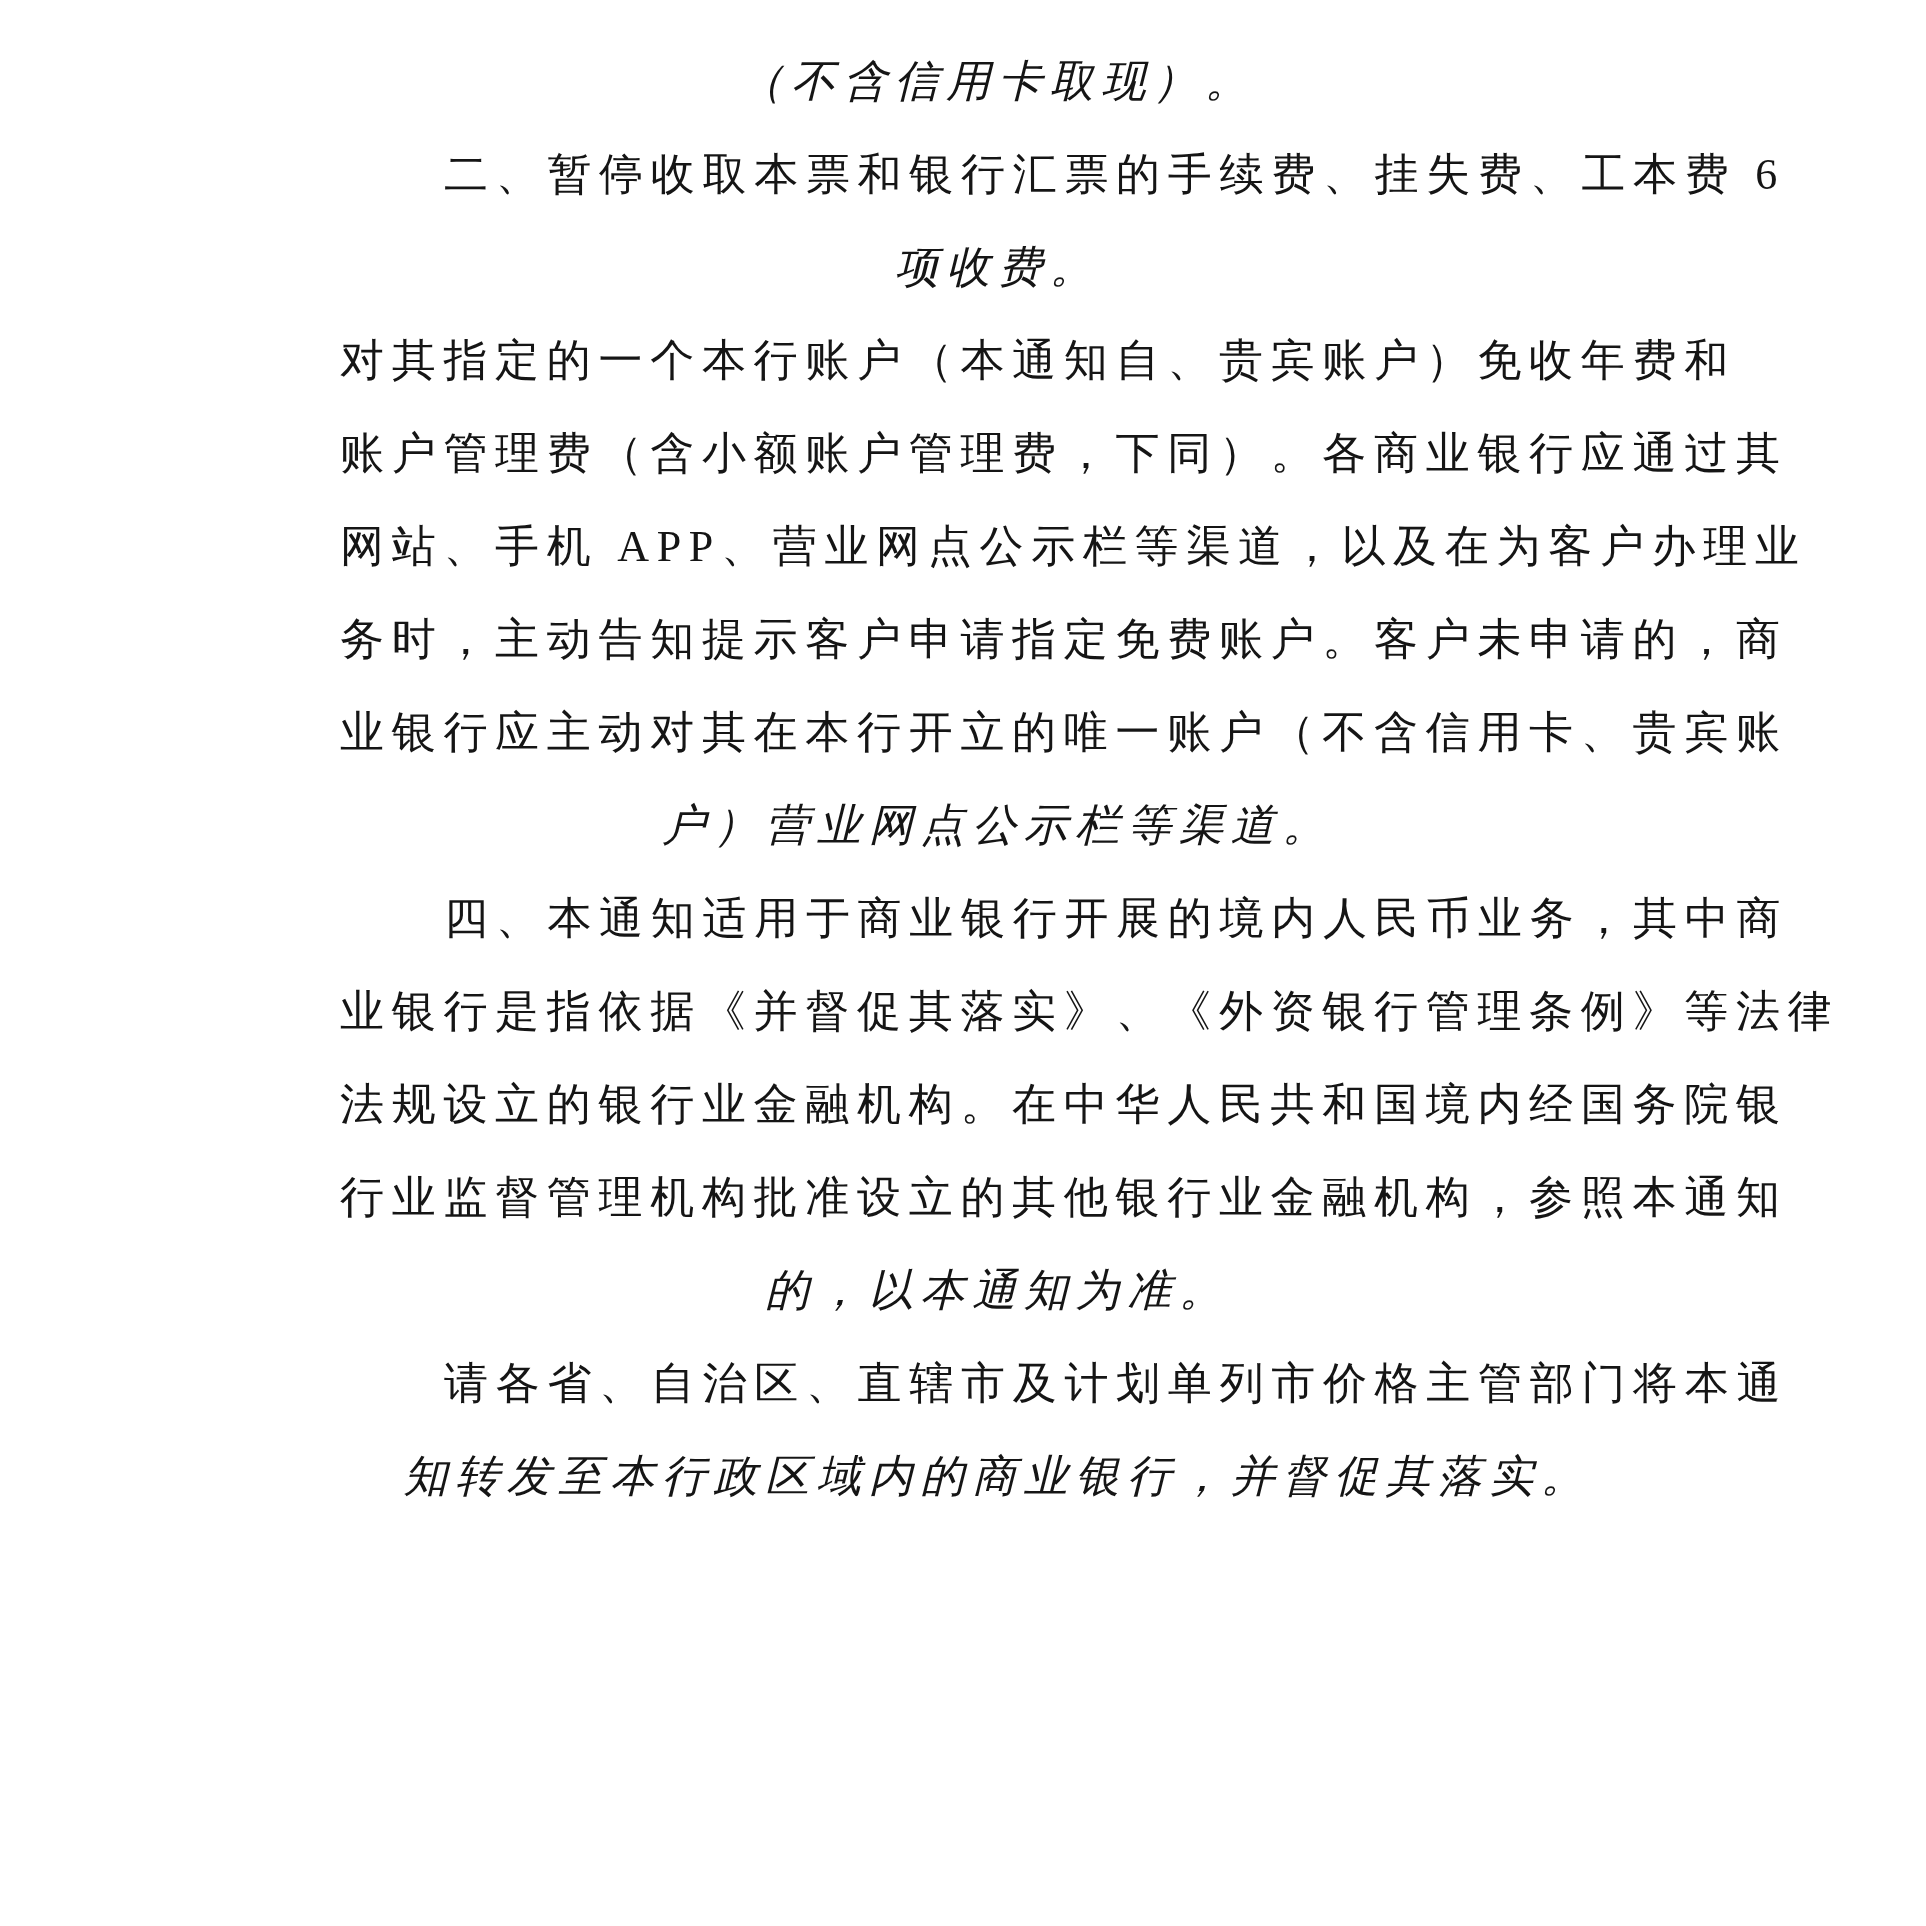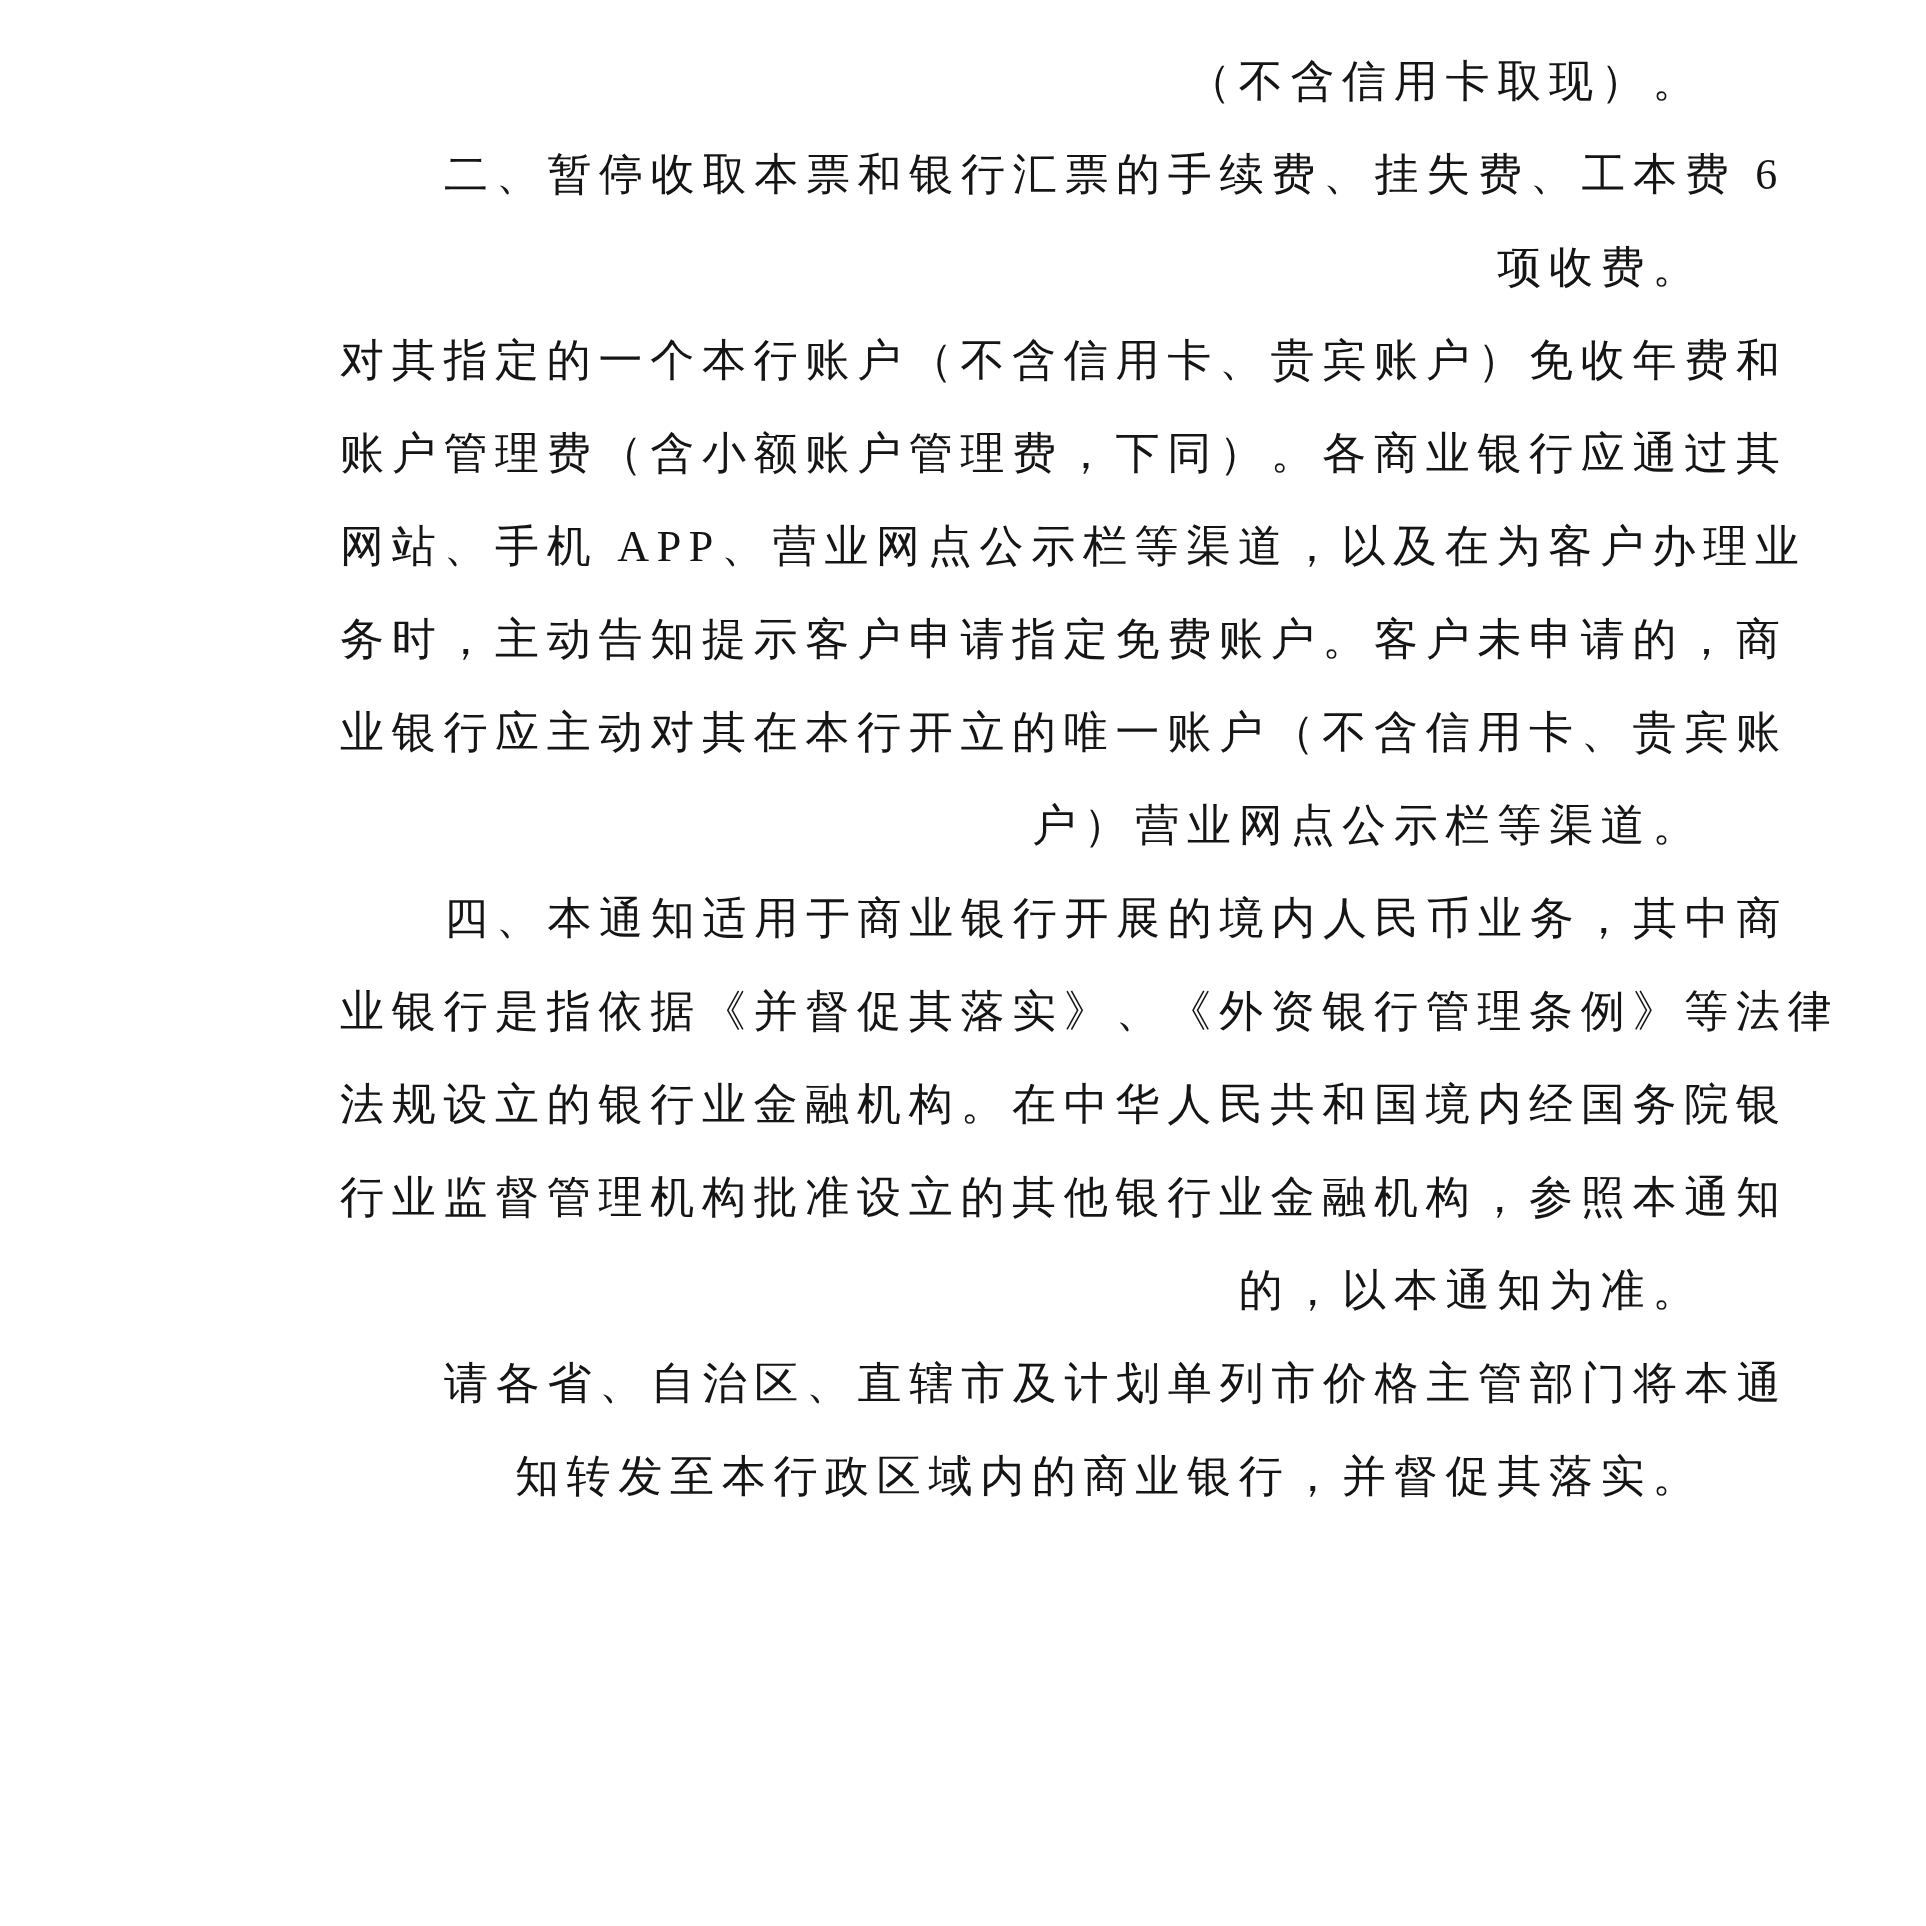--- a/index.html
+++ b/index.html
@@ -29,33 +29,33 @@
     font-weight: 400;
   }
   
   .just {
     text-align: justify;
     text-align-last: justify;
     text-justify: inter-character;
     margin-left: 48px;
   }
   
-  .end { text-align: right; }
+  .end { text-align: center; font-style: italic; }
   
   .indent { text-indent: 104px; }
 </style>
 </head>
 <body>
 
 <div class="page">
   <div class="content">
     <p class="line end">（不含信用卡取现）。</p>
     <p class="line indent just">二、暂停收取本票和银行汇票的手续费、挂失费、工本费 6</p>
     <p class="line end">项收费。</p>
-    <p class="line just">对其指定的一个本行账户（不含信用卡、贵宾账户）免收年费和</p>
+    <p class="line just">对其指定的一个本行账户（本通知自、贵宾账户）免收年费和</p>
     <p class="line just">账户管理费（含小额账户管理费，下同）。各商业银行应通过其</p>
     <p class="line just">网站、手机 APP、营业网点公示栏等渠道，以及在为客户办理业</p>
     <p class="line just">务时，主动告知提示客户申请指定免费账户。客户未申请的，商</p>
     <p class="line just">业银行应主动对其在本行开立的唯一账户（不含信用卡、贵宾账</p>
     <p class="line end">户）营业网点公示栏等渠道。</p>
     <p class="line indent just">四、本通知适用于商业银行开展的境内人民币业务，其中商</p>
     <p class="line just">业银行是指依据《并督促其落实》、《外资银行管理条例》等法律</p>
     <p class="line just">法规设立的银行业金融机构。在中华人民共和国境内经国务院银</p>
     <p class="line just">行业监督管理机构批准设立的其他银行业金融机构，参照本通知</p>
     <p class="line end">的，以本通知为准。</p>

